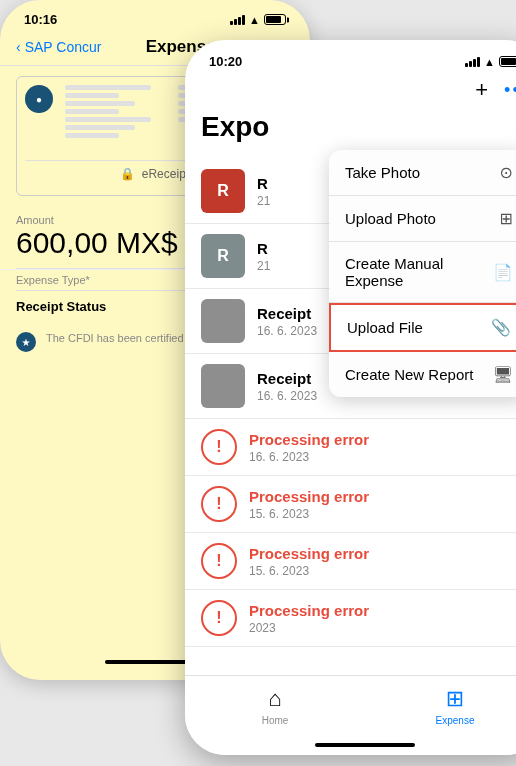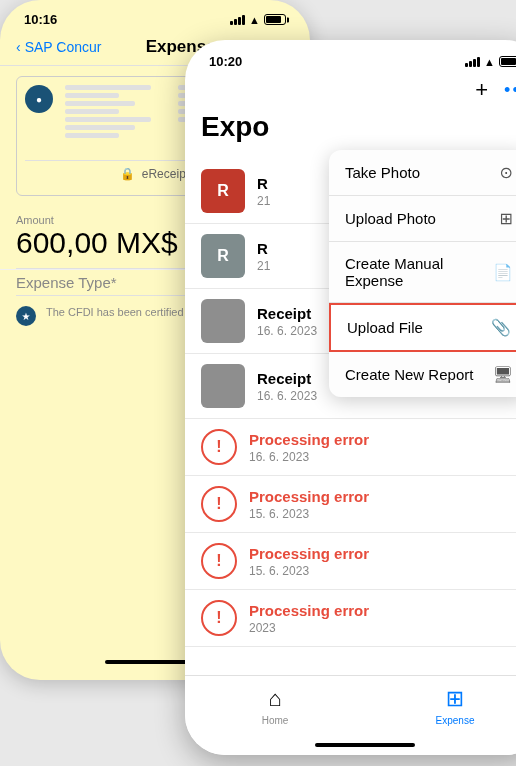--- a/index.html
+++ b/index.html
@@ -129,21 +129,21 @@
     }
 
     .bg-amount-value {
       font-size: 30px;
       font-weight: 300;
       color: #000;
     }
 
     .bg-expense-type {
       padding: 4px 16px;
-      font-size: 15px;
+      font-size: 11px;
       color: #888;
       border-top: 1px solid #f0f0f0;
     }
 
     .bg-expense-line {
       height: 1px;
       background: #e0e0e0;
       margin: 0 16px;
     }
 
@@ -495,20 +495,21 @@
   <div class="bg-amount-section">
     <div class="bg-amount-label">Amount</div>
     <div class="bg-amount-value">600,00 MX$</div>
   </div>
 
   <div class="bg-expense-line"></div>
 
   <div class="bg-expense-type">Expense Type*</div>
   <div class="bg-expense-line"></div>
 
+  <div class="bg-receipt-status">Receipt Status</div>
 
   <div class="bg-certified">
     <div class="bg-cert-icon">★</div>
     <div class="bg-cert-text">
       <div class="bg-cert-desc">The CFDI has been certified and secure</div>
     </div>
   </div>
 
   <div class="bg-home-bar"></div>
 </div>

